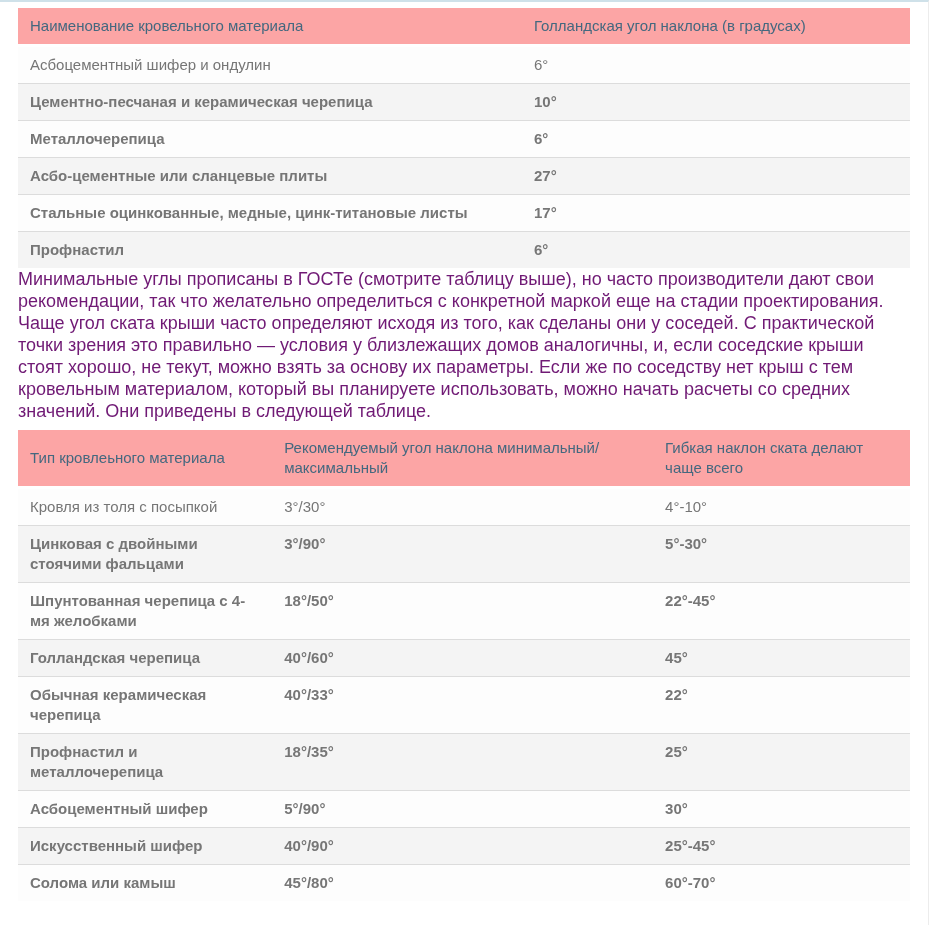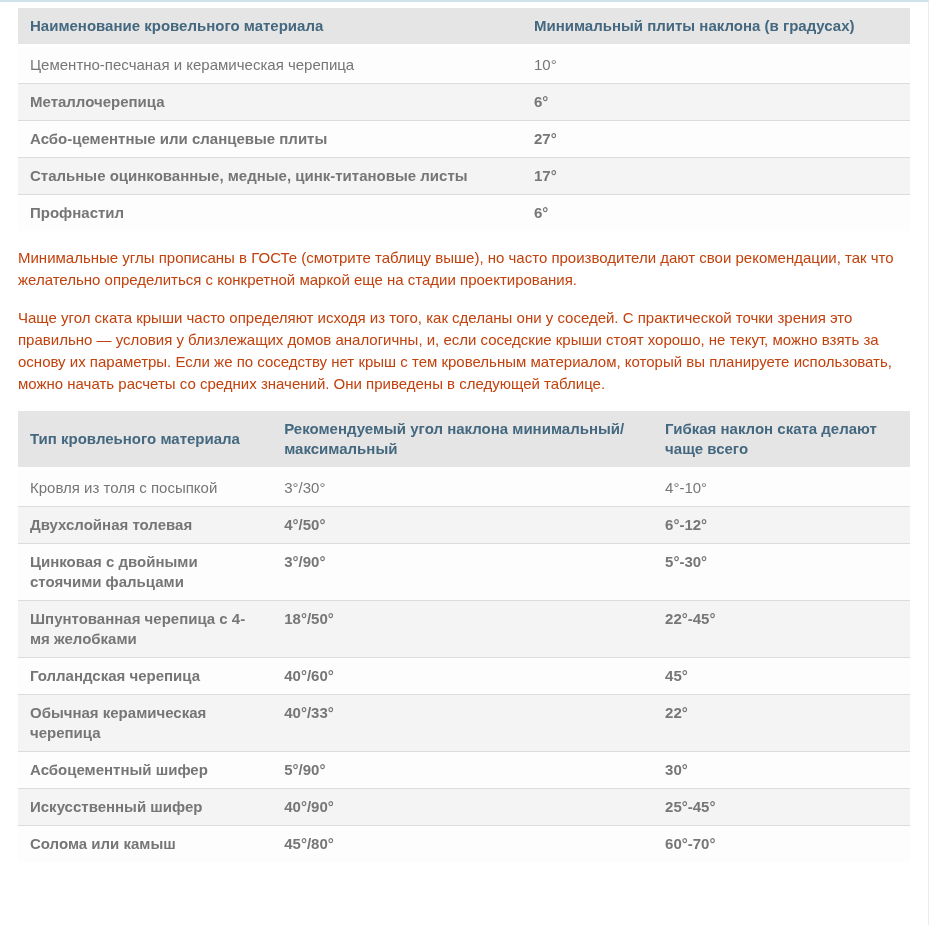--- a/index.html
+++ b/index.html
@@ -8,65 +8,69 @@
     width:928px; height:923px;
     border-top:2px solid #cfe1e9;
     border-right:1px solid #ececec;
     overflow:hidden;
     background:#ffffff;
   }
   .inner { padding:6px 18px 0 18px; }
 
   table { width:100%; border-collapse:collapse; font-size:15px; table-layout:fixed; }
   th {
-    background:#e5e5e5;
+    background:#fca5a5;
     color:#44687f;
     text-align:left;
-    font-weight:bold;
+    font-weight:normal;
     padding:8px 12px;
     line-height:20px;
     vertical-align:middle;
     border-bottom:3px solid #ffffff;
   }
   td {
     color:#767676;
     padding:8px 12px;
     line-height:20px;
     vertical-align:top;
   }
   tbody tr:nth-child(odd) td { background:#fdfdfd; }
   tbody tr:nth-child(even) td { background:#f4f4f4; }
   tbody tr + tr td { border-top:1px solid #dcdcdc;font-weight:bold; }
 
   p.body-text {
-    margin:16px 0;
-    color:#c2410c;
-    font-size:15px;
+    margin:0 0;
+    color:#701a75;
+    font-size:18px;
     line-height:22px;
   }
   .tbl2 { margin-top:8px; }
 </style>
 </head>
 <body>
 
 <div class="page">
   <div class="inner">
 
     <table class="tbl1">
       <colgroup>
         <col style="width:56.5%">
         <col style="width:43.5%">
       </colgroup>
       <thead>
         <tr>
           <th>Наименование кровельного материала</th>
-          <th>Минимальный плиты наклона (в градусах)</th>
+          <th>Голландская угол наклона (в градусах)</th>
         </tr>
       </thead>
       <tbody>
+          <tr>
+            <td>Асбоцементный шифер и ондулин</td>
+            <td>6°</td>
+          </tr>
           <tr>
             <td>Цементно-песчаная и керамическая черепица</td>
             <td>10°</td>
           </tr>
           <tr>
             <td>Металлочерепица</td>
             <td>6°</td>
           </tr>
           <tr>
             <td>Асбо-цементные или сланцевые плиты</td>
@@ -99,43 +103,43 @@
           <th>Гибкая наклон ската делают чаще всего</th>
         </tr>
       </thead>
       <tbody>
           <tr>
             <td>Кровля из толя с посыпкой</td>
             <td>3°/30°</td>
             <td>4°-10°</td>
           </tr>
           <tr>
-            <td>Двухслойная толевая</td>
-            <td>4°/50°</td>
-            <td>6°-12°</td>
-          </tr>
-          <tr>
             <td>Цинковая с двойными стоячими фальцами</td>
             <td>3°/90°</td>
             <td>5°-30°</td>
           </tr>
           <tr>
             <td>Шпунтованная черепица с 4-мя желобками</td>
             <td>18°/50°</td>
             <td>22°-45°</td>
           </tr>
           <tr>
             <td>Голландская черепица</td>
             <td>40°/60°</td>
             <td>45°</td>
           </tr>
           <tr>
             <td>Обычная керамическая черепица</td>
             <td>40°/33°</td>
             <td>22°</td>
+          </tr>
+          <tr>
+            <td>Профнастил и металлочерепица</td>
+            <td>18°/35°</td>
+            <td>25°</td>
           </tr>
           <tr>
             <td>Асбоцементный шифер</td>
             <td>5°/90°</td>
             <td>30°</td>
           </tr>
           <tr>
             <td>Искусственный шифер</td>
             <td>40°/90°</td>
             <td>25°-45°</td>

